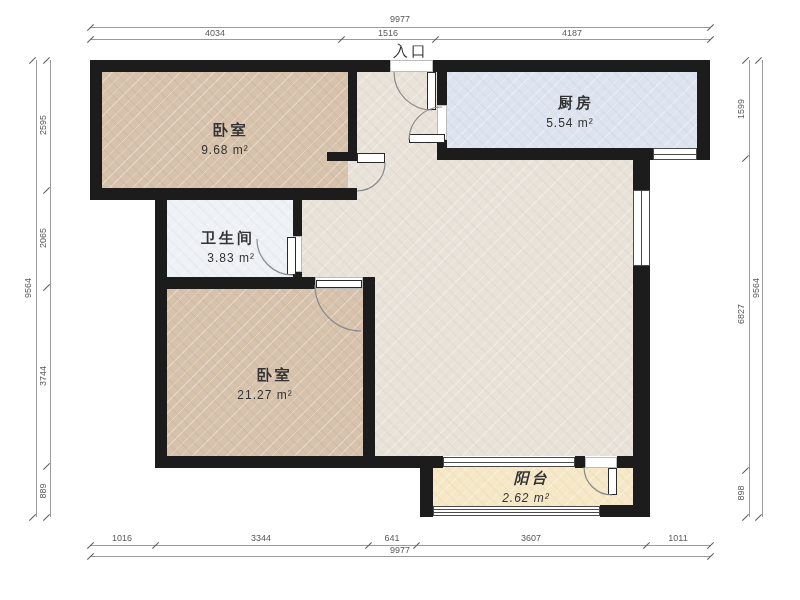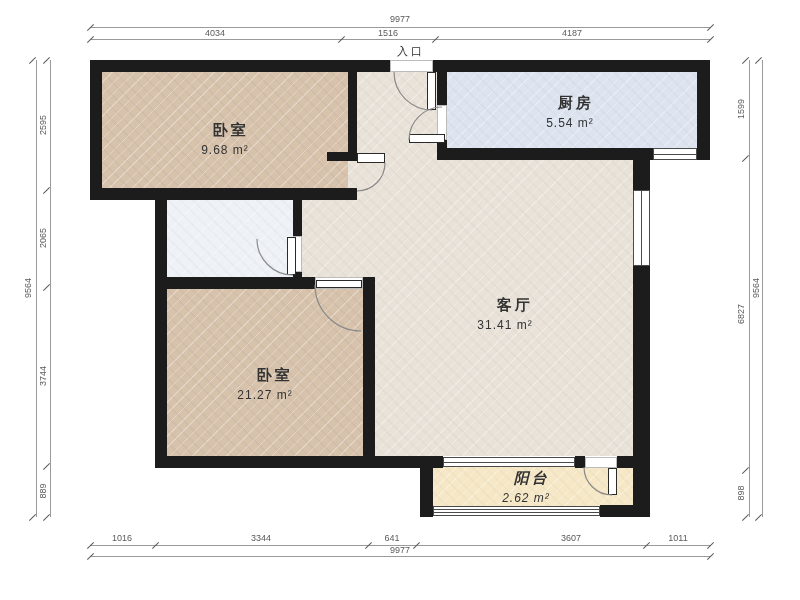--- a/index.html
+++ b/index.html
@@ -31,21 +31,21 @@
     background:#fff linear-gradient(#4a4a4a,#4a4a4a) center/1px 100% no-repeat; }
 
   #arcs { position:absolute; left:0; top:0; pointer-events:none; }
   #arcs path { fill:none; stroke:var(--door-arc,#8a8a8a); stroke-width:1.2; }
 
   .room-label { position:absolute; transform:translate(-50%,-50%); text-align:right;
     color:var(--label-text,#333); white-space:nowrap; }
   .rname { font-size:15px; font-weight:bold; letter-spacing:3px; }
   .rarea { font-size:12px; margin-top:3px; letter-spacing:1px; }
 
-  .entrance { position:absolute; transform:translate(-50%,-50%); font-size:11px;
+  .entrance { position:absolute; transform:translate(-50%,-50%); font-size:15px;
     letter-spacing:3px; color:#333; white-space:nowrap; }
 
   .dim-line-h { position:absolute; height:1px; background:var(--dim-line,#9a9a9a); }
   .dim-line-v { position:absolute; width:1px;  background:var(--dim-line,#9a9a9a); }
   .tick { position:absolute; width:1px; height:9px; background:var(--dim-text,#555);
     transform:rotate(45deg); }
   .dim-label { position:absolute; font-size:9px; color:var(--dim-text,#5a5a5a);
     transform:translate(-50%,-50%); white-space:nowrap; }
   .dim-label.v { transform:translate(-50%,-50%) rotate(-90deg); }
 </style>
@@ -113,23 +113,23 @@
   </svg>
 
   <div class="room-label" style="left:225px;top:139px;">
     <div class="rname">卧室</div>
     <div class="rarea">9.68 m²</div>
   </div>
   <div class="room-label" style="left:570px;top:112px;">
     <div class="rname">厨房</div>
     <div class="rarea">5.54 m²</div>
   </div>
-  <div class="room-label" style="left:505px;top:314px;">
-    <div class="rname">客厅</div>
-    <div class="rarea">31.41 m²</div>
+  <div class="room-label" style="left:228px;top:247px;">
+    <div class="rname">卫生间</div>
+    <div class="rarea">3.83 m²</div>
   </div>
   <div class="room-label" style="left:265px;top:384px;">
     <div class="rname">卧室</div>
     <div class="rarea">21.27 m²</div>
   </div>
   <div class="room-label" style="left:526px;top:487px;font-style:italic;">
     <div class="rname">阳台</div>
     <div class="rarea">2.62 m²</div>
   </div>
 
@@ -157,21 +157,21 @@
     <div class="tick" style="left:155px;top:541px;"></div>
     <div class="tick" style="left:368px;top:541px;"></div>
     <div class="tick" style="left:416px;top:541px;"></div>
     <div class="tick" style="left:646px;top:541px;"></div>
     <div class="tick" style="left:710px;top:541px;"></div>
     <div class="tick" style="left:90px;top:552px;"></div>
     <div class="tick" style="left:710px;top:552px;"></div>
     <div class="dim-label" style="left:122px;top:538px;">1016</div>
     <div class="dim-label" style="left:261px;top:538px;">3344</div>
     <div class="dim-label" style="left:392px;top:538px;">641</div>
-    <div class="dim-label" style="left:531px;top:538px;margin-left:40px;">3607</div>
+    <div class="dim-label" style="left:531px;top:538px;">3607</div>
     <div class="dim-label" style="left:678px;top:538px;">1011</div>
     <div class="dim-label" style="left:400px;top:550px;">9977</div>
   </div>
 
   <div>
     <div class="dim-line-v" style="left:36px;top:60px;height:457px;"></div>
     <div class="dim-line-v" style="left:50px;top:60px;height:457px;"></div>
     <div class="tick" style="left:32px;top:56px;"></div>
     <div class="tick" style="left:32px;top:513px;"></div>
     <div class="tick" style="left:46px;top:56px;"></div>

